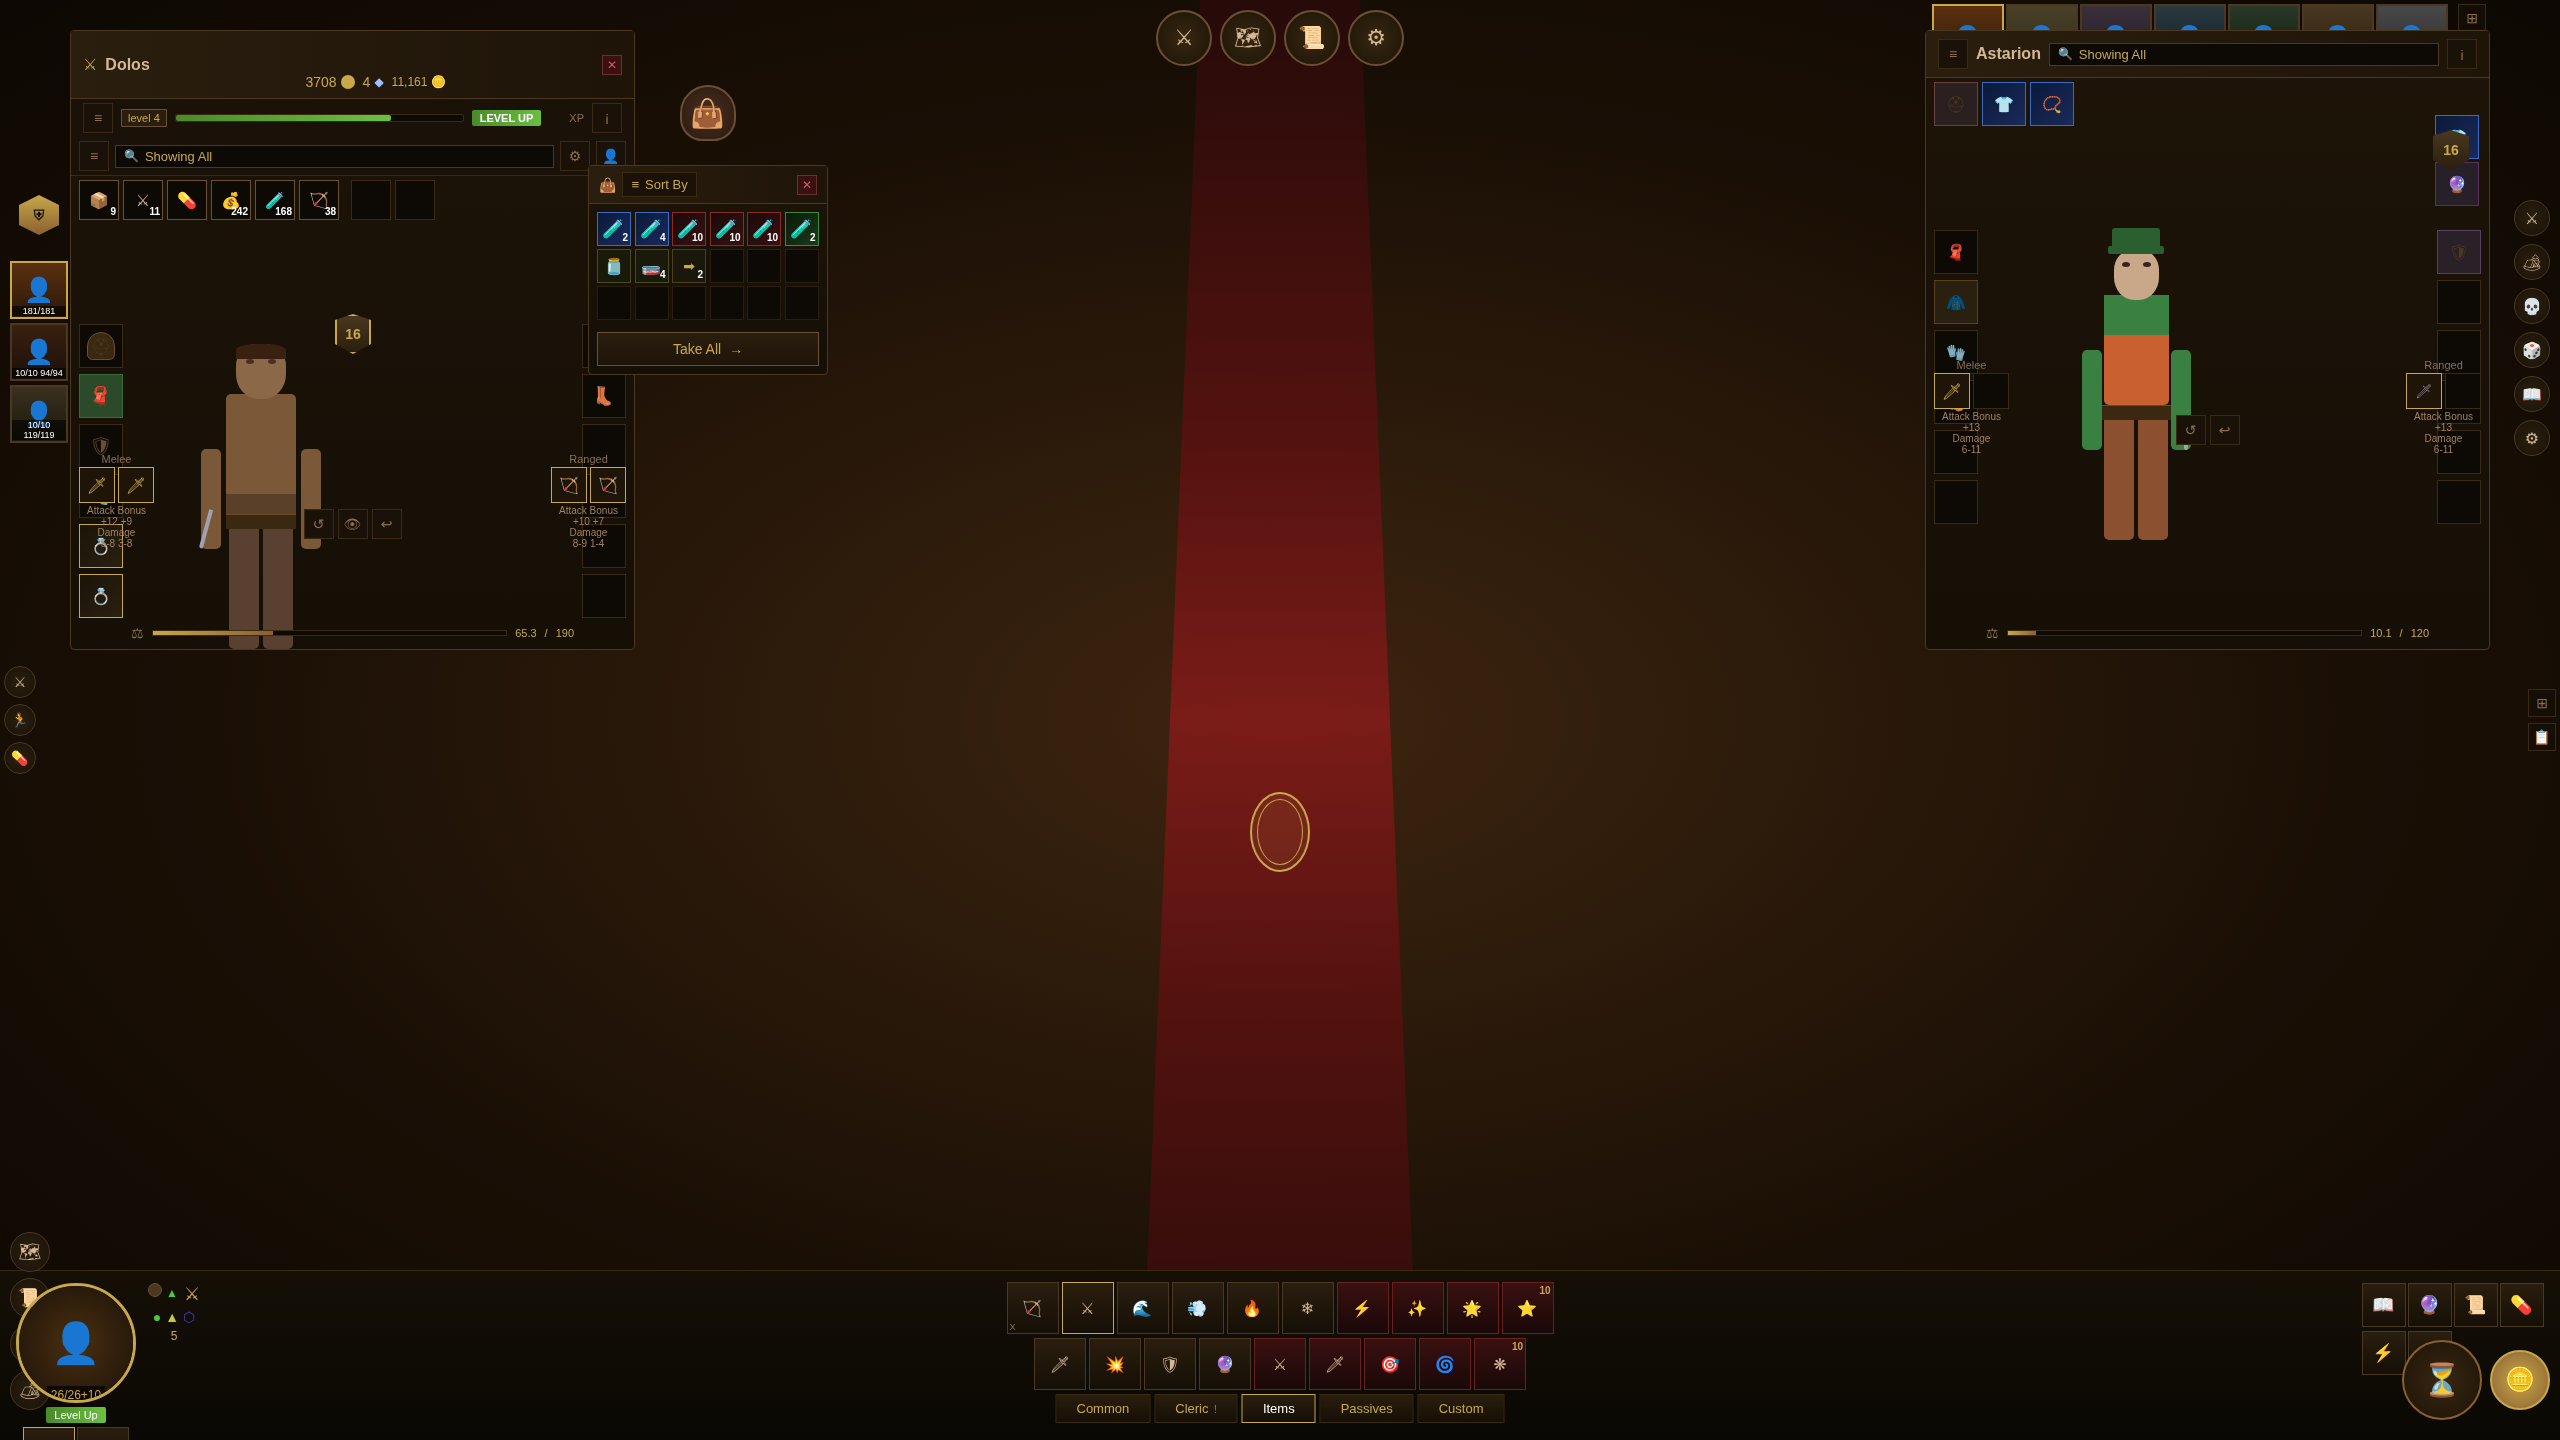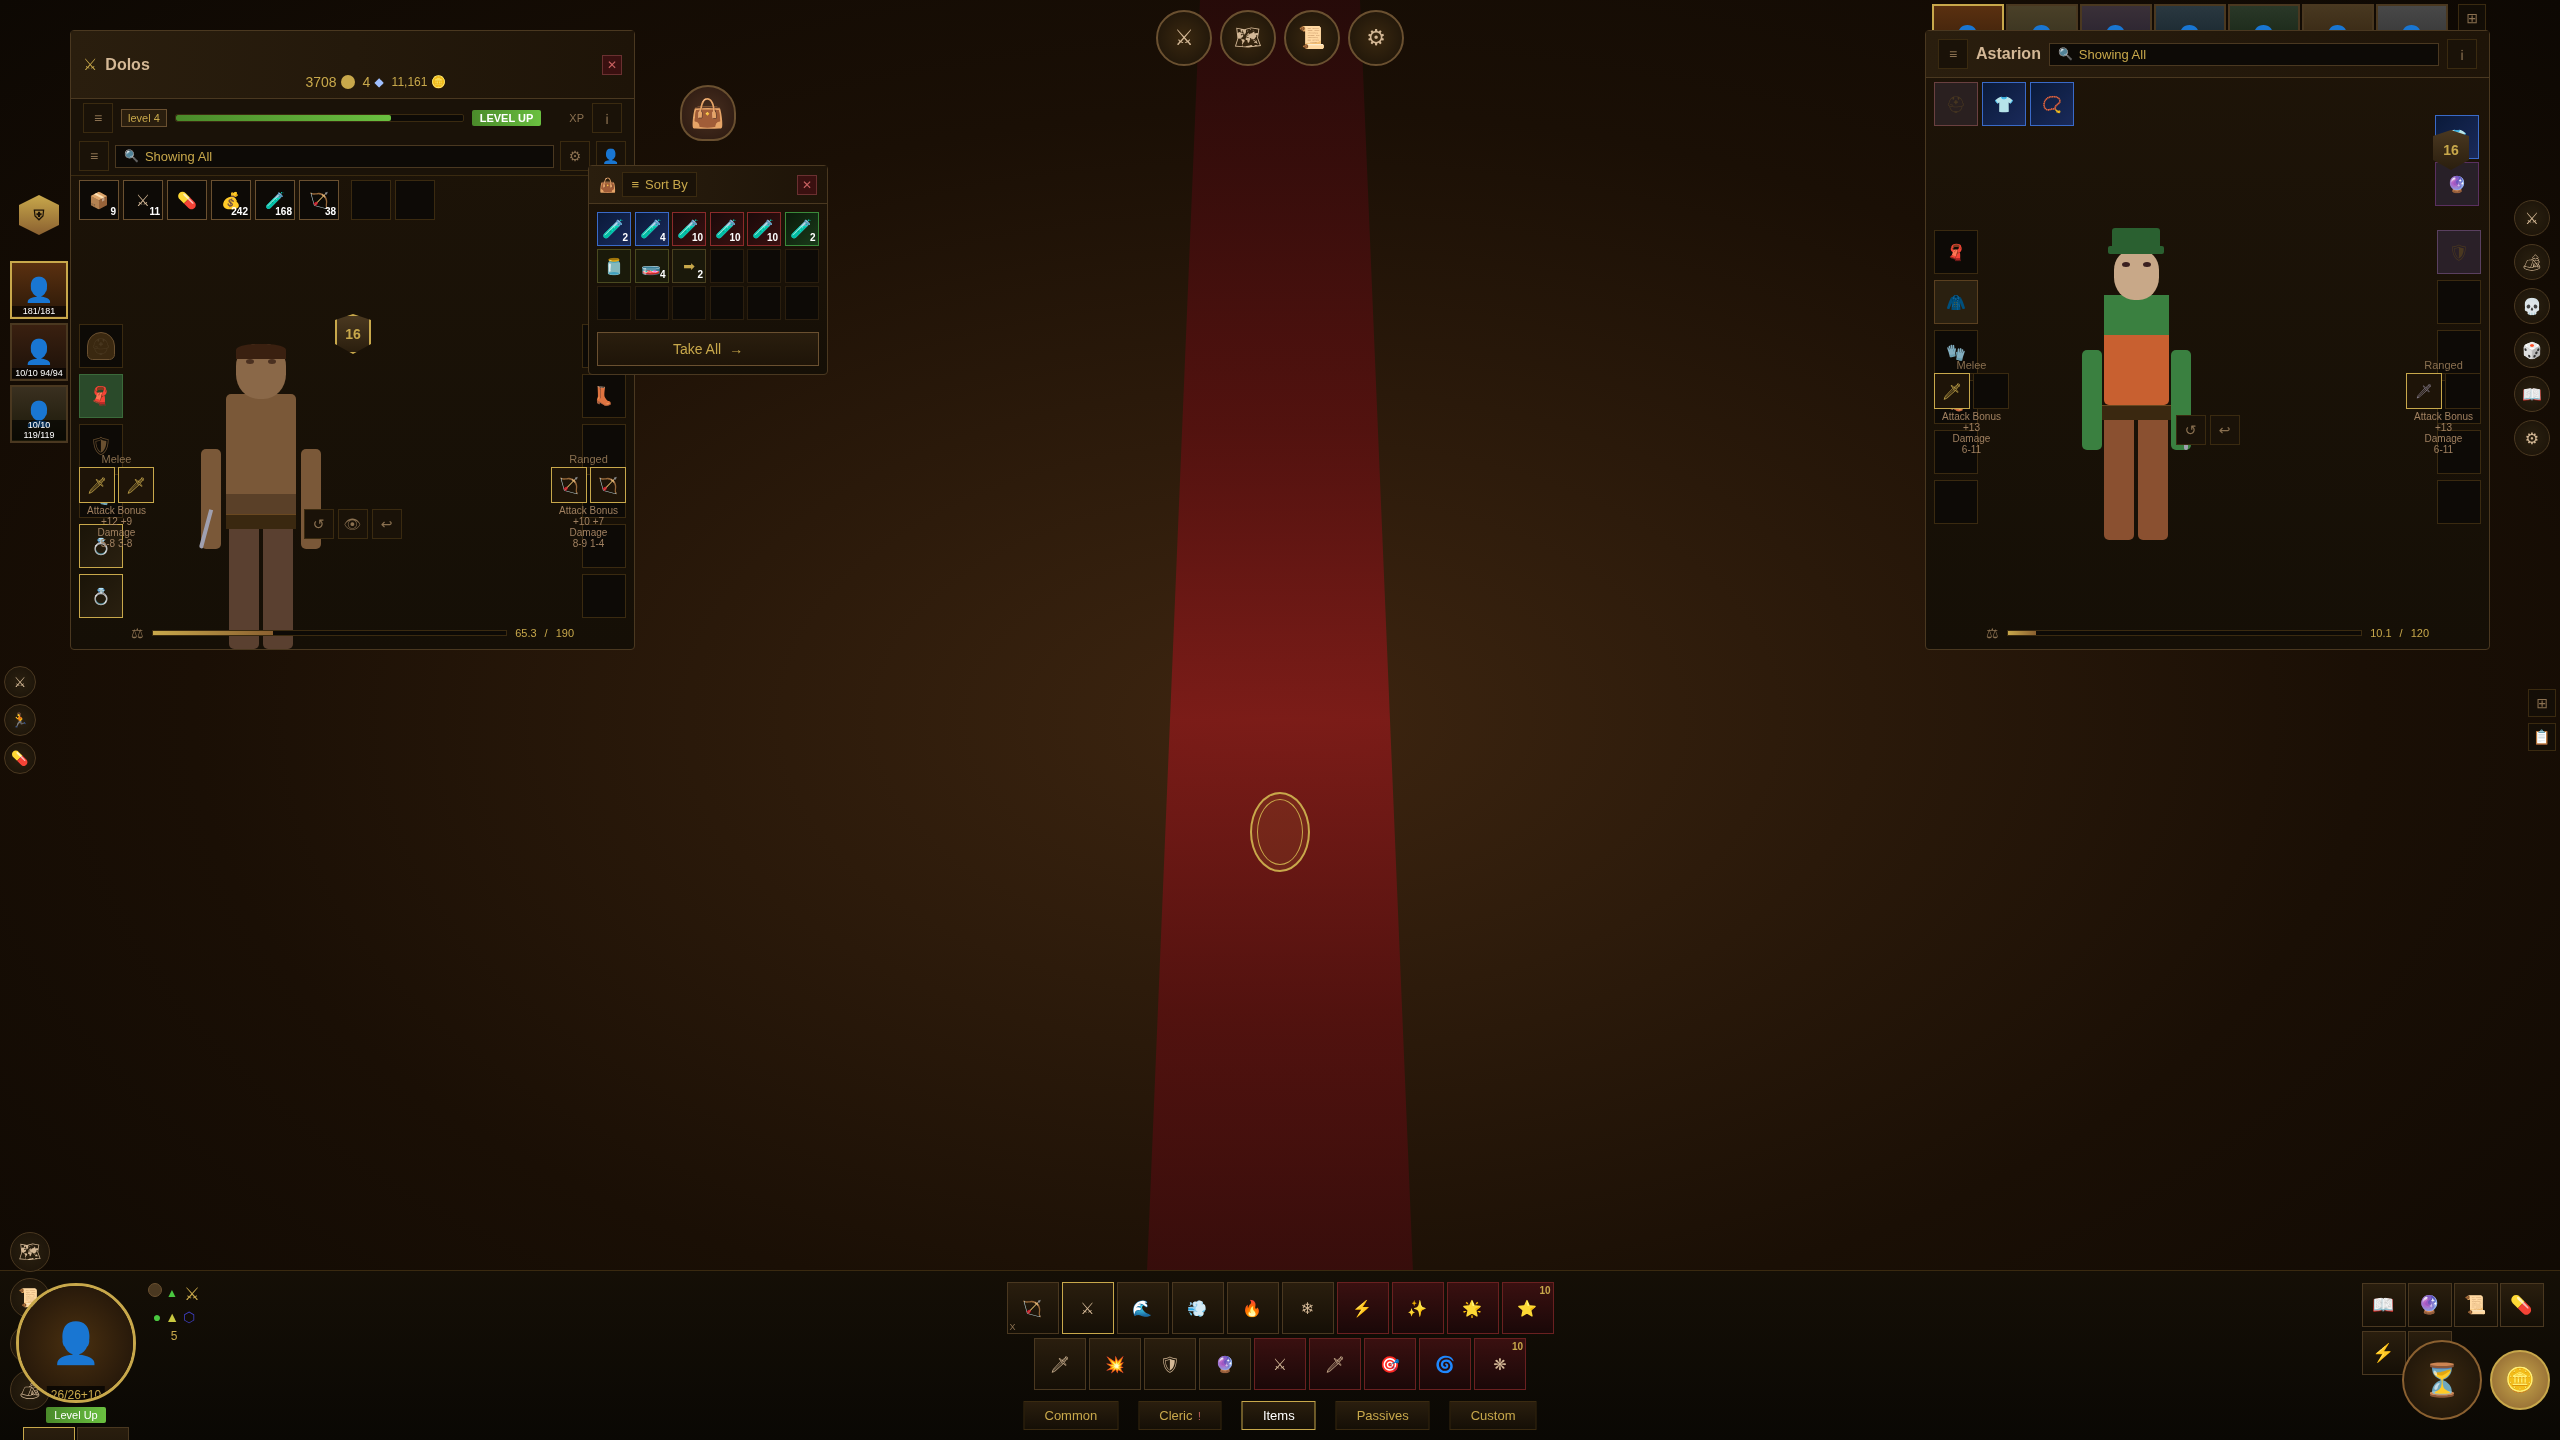--- a/index.html
+++ b/index.html
@@ -395,25 +395,25 @@
       flex-shrink: 0;
       display: flex;
       align-items: center;
       justify-content: center;
       overflow: hidden;
     }
 
     
     .bottom-tabs {
       position: absolute;
-      bottom: 6px;
+      bottom: 13px;
       left: 50%;
       transform: translateX(-50%);
       display: flex;
-      gap: 20px;
+      gap: 4px;
       padding: 4px;
     }
 
     .bottom-tab {
       padding: 6px 20px;
       background: linear-gradient(to bottom, #2a1e0e, #150f06);
       border: 1px solid #3a2a10;
       color: #c8a84b;
       font-size: 13px;
       cursor: pointer;

